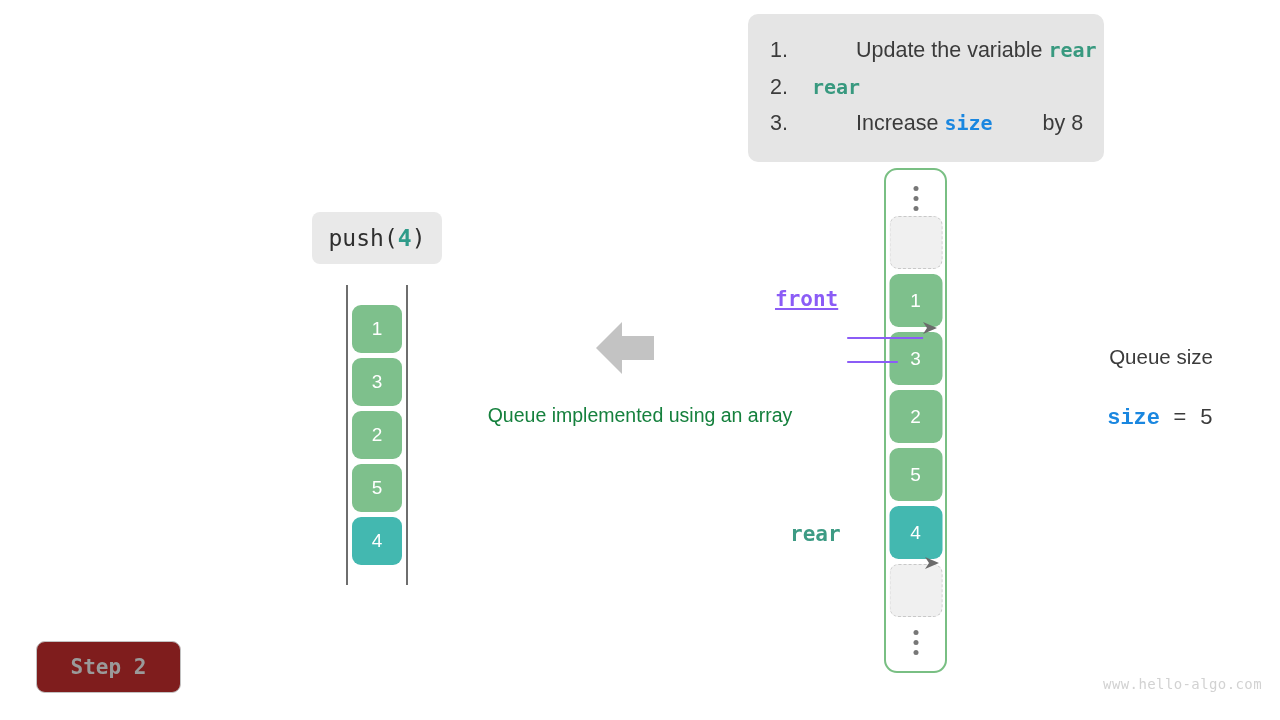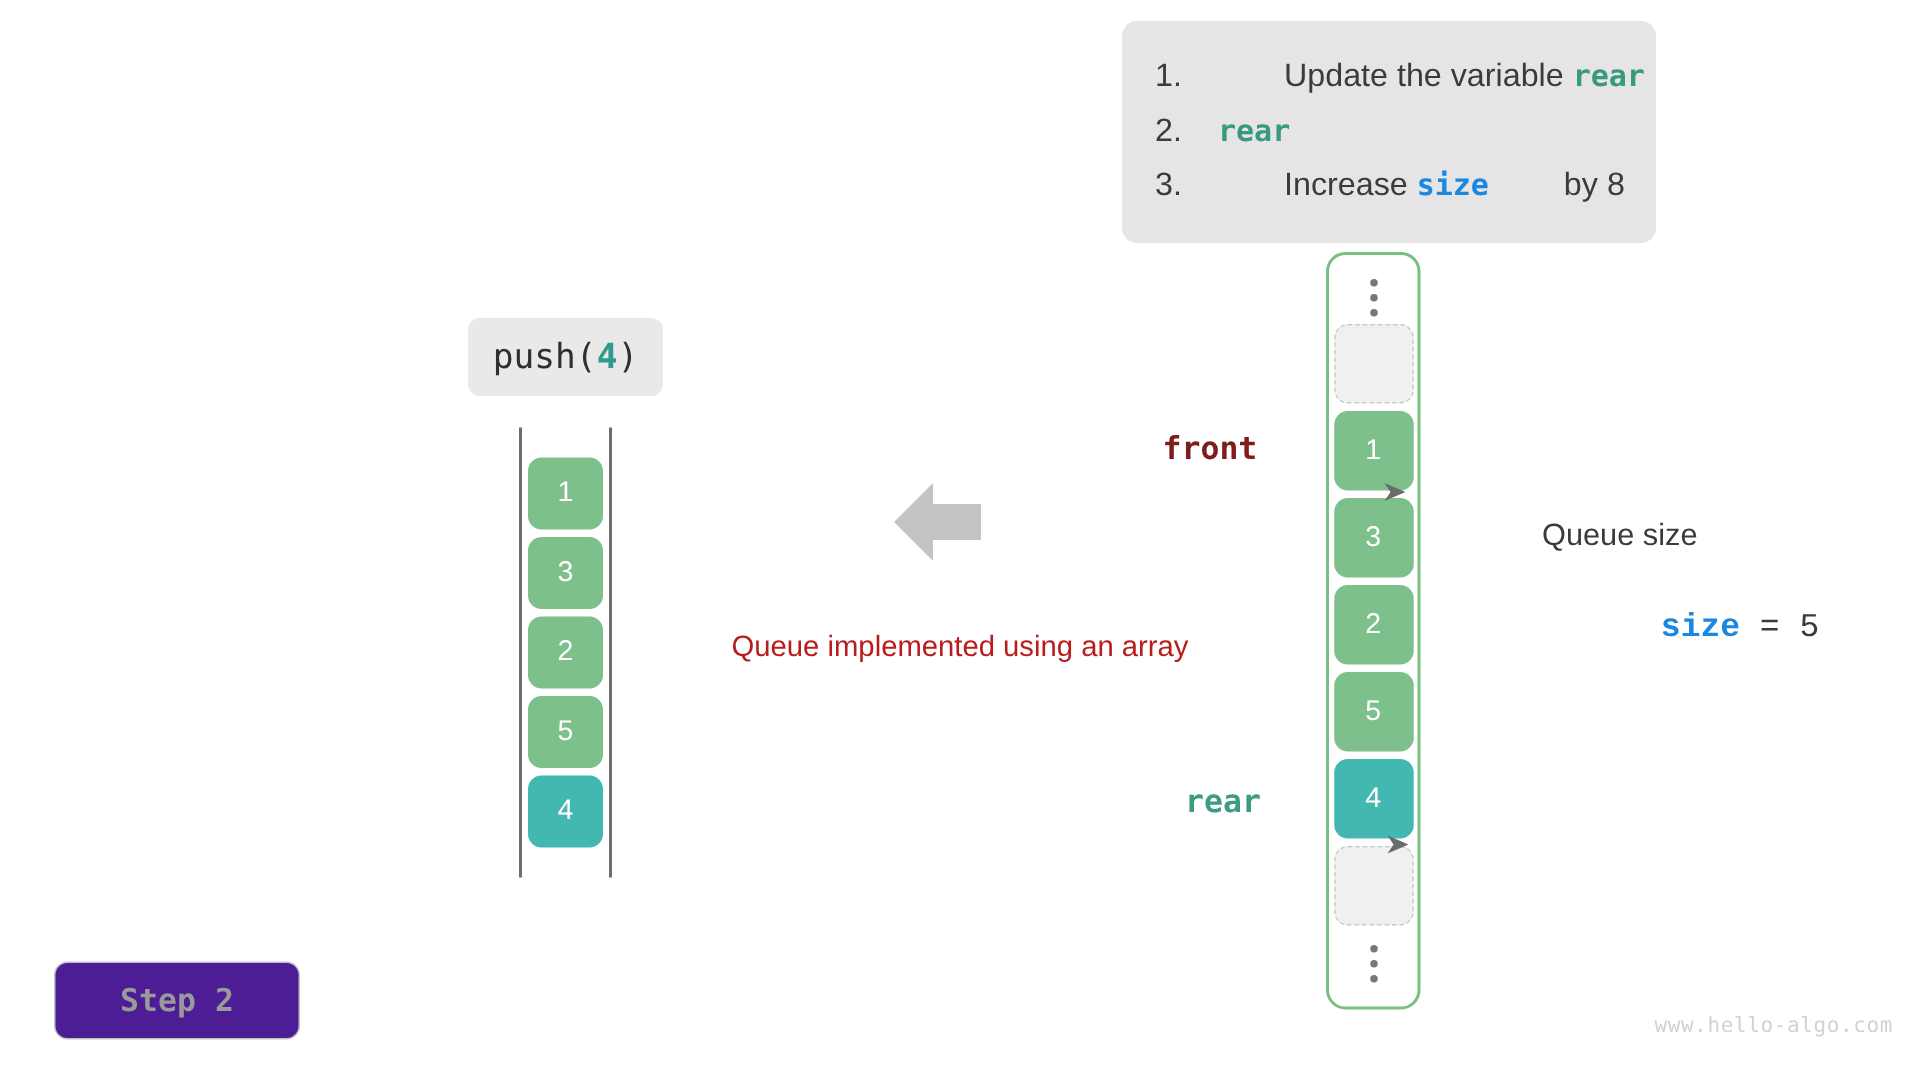--- a/index.html
+++ b/index.html
@@ -123,25 +123,25 @@
   .big-arrow {
     position: absolute;
     left: 596px;
     top: 322px;
     width: 58px;
     height: 52px;
   }
   .caption {
     position: absolute;
     left: 454px;
-    top: 420px;
+    top: 404px;
     width: 372px;
     text-align: center;
     font-size: 19.5px;
-    color: #b91c1c;
+    color: #15803d;
   }
 
   
   .queue-box {
     position: absolute;
     left: 884px;
     top: 168px;
     width: 63px;
     height: 505px;
     border: 2px solid #79bf83;
@@ -197,33 +197,34 @@
   .ptr {
     position: absolute;
     display: flex;
     align-items: center;
     gap: 9px;
     font-family: "DejaVu Sans Mono", monospace;
     font-weight: bold;
     font-size: 21px;
     white-space: pre;
   }
-  .ptr-front { left: 775px; top: 287px; color: #7f1d1d; }
+  .ptr-front { left: 775px; top: 287px; color: #8b5cf6; text-decoration: underline; }
   .ptr-rear  { left: 790px; top: 522px; color: #3d9b84; }
   .ptr-mark {
     display: inline-block;
     width: 16px;
     height: 14px;
   }
 
   
   .size-info {
     position: absolute;
     left: 1028px;
     top: 343px;
+    text-align: right;
   }
   .size-title {
     font-size: 20.5px;
     color: #3b3b3b;
     line-height: 28px;
   }
   .size-expr {
     margin-top: 9px;
     font-family: Liberation Mono, monospace;
     font-size: 22px;
@@ -233,25 +234,25 @@
   }
   .size-var { color: #1a87e0; font-weight: bold; }
   .size-eq  { color: #3b3b3b; }
   .size-val { color: #3b3b3b; }
 
   
   .step-badge {
     position: absolute;
     left: 36px;
     top: 641px;
-    width: 164px;
+    width: 145px;
     height: 52px;
     border: 1.6px solid #c2c2c2;
     border-radius: 9px;
-    background: #4c1d95;
+    background: #7f1d1d;
     display: flex;
     align-items: center;
     justify-content: center;
     font-family: "DejaVu Sans Mono", monospace;
     font-weight: bold;
     font-size: 21px;
     color: #9a9a9a;
     white-space: pre;
     box-sizing: border-box;
   }

